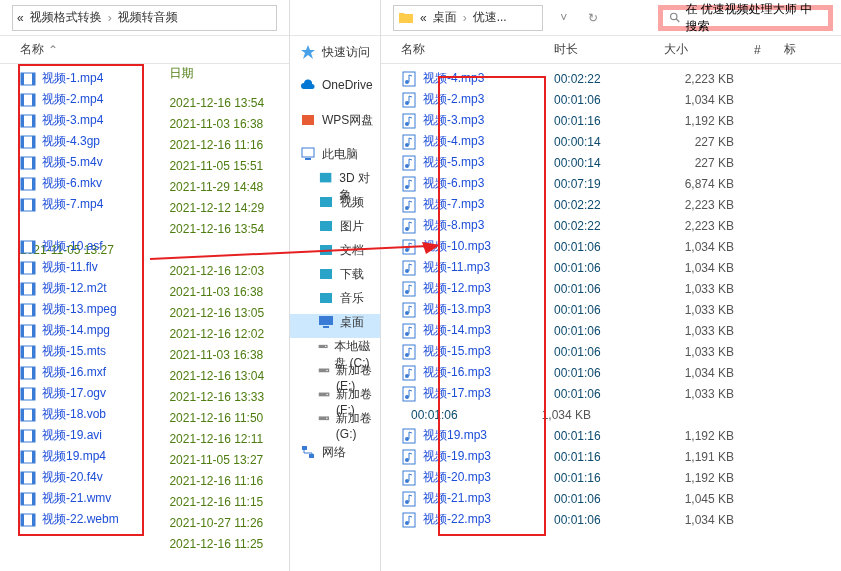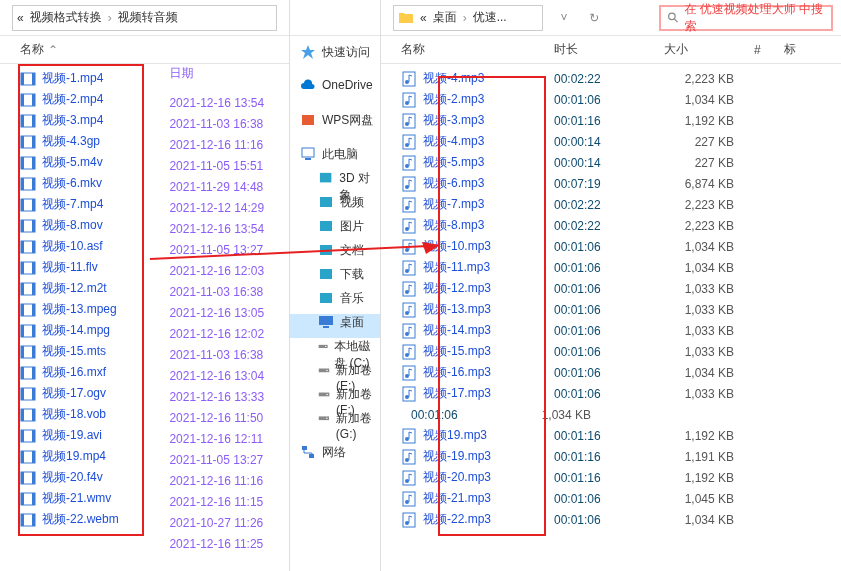--- a/index.html
+++ b/index.html
@@ -8,40 +8,40 @@
     
     .left-pane { width: 290px; border-right: 1px solid #ddd; display: flex; flex-direction: column; }
     .mid-pane { width: 135px; border-right: 1px solid #ddd; display: flex; flex-direction: column; }
     .right-pane { flex: 1; display: flex; flex-direction: column; }
     
     .toolbar { height: 36px; background: #fff; border-bottom: 1px solid #e5e5e5; display: flex; align-items: center; padding: 0 8px; gap: 4px; }
     .nav-btn { width: 28px; height: 28px; display: flex; align-items: center; justify-content: center; color: #888; cursor: pointer; }
     .breadcrumb { display: flex; align-items: center; gap: 6px; font-size: 12px; color: #333; padding: 0 4px; border: 1px solid #ccc; height: 26px; flex: 1; margin: 0 4px; }
     .breadcrumb .sep { color: #999; }
     .folder-icon { width: 16px; height: 16px; display: inline-block; }
-    .search-box { border: 2px solid #fca5a5; height: 26px; display: flex; align-items: center; padding: 0 6px; color: #ef4444; gap: 4px; min-width: 170px; margin-left: 48px; }
+    .search-box { border: 5px solid #fca5a5; height: 26px; display: flex; align-items: center; padding: 0 6px; color: #000000; gap: 4px; min-width: 170px; margin-left: 48px; }
     
     .headers { height: 28px; display: flex; align-items: center; border-bottom: 1px solid #e5e5e5; padding-left: 20px; color: #444; }
     .headers .col { display: flex; align-items: center; gap: 4px; }
     .col-name { width: 150px; }
     .col-date { width: 120px; }
     .col-dur { width: 120px; padding-left: 10px; }
     .col-size { width: 90px; text-align: left; }
     .col-idx { width: 30px; }
     .col-title { width: 40px; }
     
     .right-headers { height: 28px; display: flex; align-items: center; border-bottom: 1px solid #e5e5e5; padding-left: 20px; color: #444; }
     .right-headers .col-name2 { width: 143px; }
     
     .file-list { flex: 1; padding: 4px 0; overflow: hidden; position: relative; }
     .file-row { height: 21px; display: flex; align-items: center; padding-left: 20px; }
     .file-icon { width: 16px; height: 16px; margin-right: 6px; display: inline-flex; align-items: center; justify-content: center; font-size: 9px; }
     .fname { color: #1d4ed8; }
     .left-pane .col-name { width: 150px; display: flex; align-items: center; }
-    .left-pane .col-date { color: #8b5cf6; margin-top: 48px; }
+    .left-pane .col-date { color: #4d7c0f; margin-top: 48px; }
     
     .right-body { display: flex; flex: 1; }
     .right-body .col-name2 { width: 143px; display: flex; align-items: center; }
     .right-body .col-dur { color: #0c4a6e; }
     .right-body .col-size { color: #555; }
     
     .nav-tree { flex: 1; padding: 8px 0; }
     .nav-item { height: 24px; display: flex; padding-left: 10px; gap: 6px; color: #333; cursor: pointer; }
     .nav-item.selected { background: #cce8ff; }
     .nav-item.indent { padding-left: 28px; }
@@ -162,30 +162,20 @@
                 <rect x="1" y="2" width="14" height="12" fill="#fff" stroke="#3a7bd5"></rect>
                 <rect x="1" y="2" width="3" height="12" fill="#3a7bd5"></rect>
                 <rect x="12" y="2" width="3" height="12" fill="#3a7bd5"></rect>
               </svg>
             </span>
             <span class="fname">视频-7.mp4</span>
           </div>
           <div class="col-date">2021-12-16 13:54</div>
         </div>
         <div class="file-row">
-          <div class="col-name">
-            <span class="file-icon">
-              <svg viewBox="0 0 16 16">
-                <rect x="1" y="2" width="14" height="12" fill="#fff" stroke="#3a7bd5"></rect>
-                <rect x="1" y="2" width="3" height="12" fill="#3a7bd5"></rect>
-                <rect x="12" y="2" width="3" height="12" fill="#3a7bd5"></rect>
-              </svg>
-            </span>
-            <span class="fname">视频-8.mov</span>
-          </div>
           <div class="col-date">2021-11-05 13:27</div>
         </div>
         <div class="file-row">
           <div class="col-name">
             <span class="file-icon">
               <svg viewBox="0 0 16 16">
                 <rect x="1" y="2" width="14" height="12" fill="#fff" stroke="#3a7bd5"></rect>
                 <rect x="1" y="2" width="3" height="12" fill="#3a7bd5"></rect>
                 <rect x="12" y="2" width="3" height="12" fill="#3a7bd5"></rect>
               </svg>

